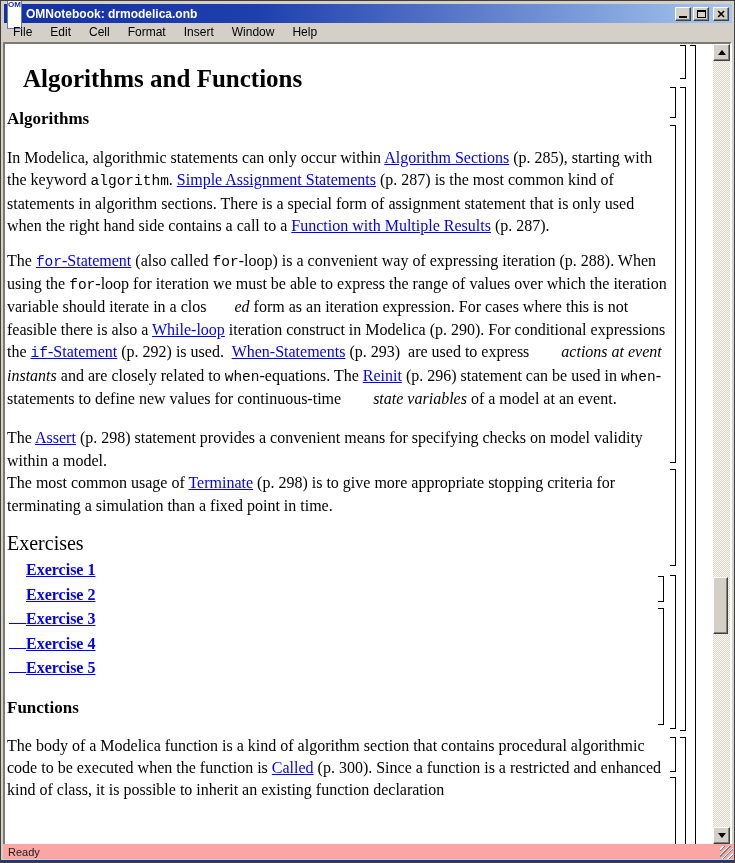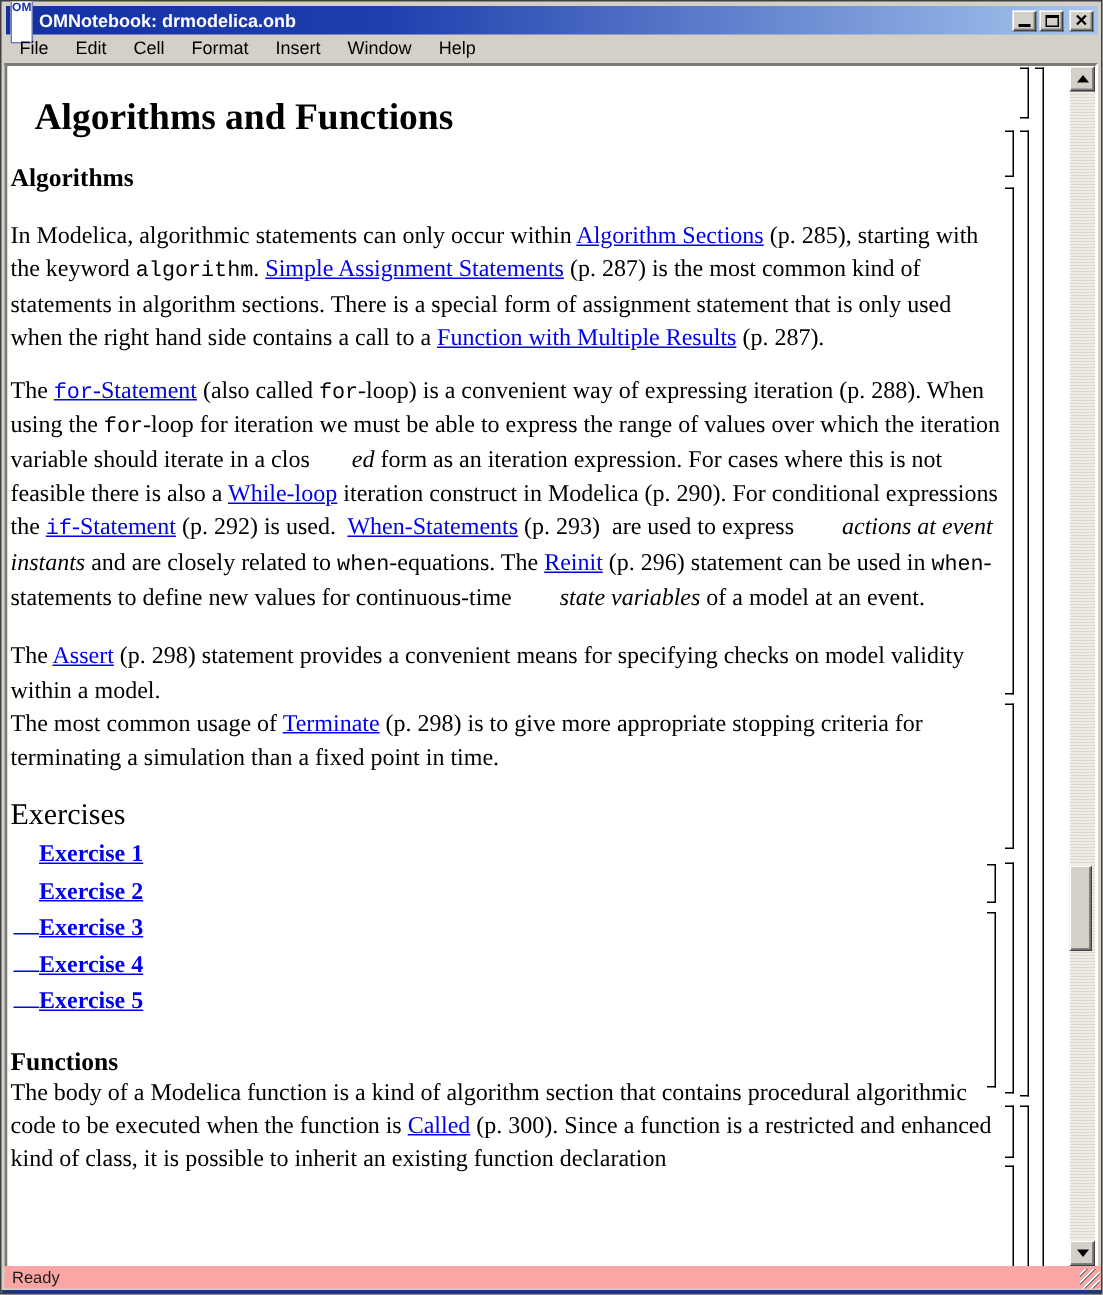--- a/index.html
+++ b/index.html
@@ -29,21 +29,21 @@
   
   .frame{position:absolute;left:2px;top:41px;width:729px;height:804px;
     border:2px solid;border-color:#7b7b73 #fdfdfa #fdfdfa #7b7b73;background:#fff;display:flex;}
   .content{position:relative;width:708px;height:800px;overflow:hidden;background:#fff;}
   
   .doc{padding:5px 0 0 2px;color:#000;}
   .doc-title{font-family:"Liberation Serif",serif;font-weight:bold;font-size:25px;line-height:28px;margin:16px;}
   .sec-heading{font-family:"Liberation Serif",serif;font-weight:bold;font-size:17px;line-height:20px;margin:14px 0 0 0;}
   .para{font-family:"Liberation Serif",serif;font-size:16px;line-height:22.4px;width:660px;margin:0;}
   .p1{margin-top:18px;} .p2{margin-top:12px;} .p3{margin-top:17px;}
-  .fp1{}
+  .fp1{margin-top:17px;}
   .link{color:#0000ee;text-decoration:underline;cursor:pointer;}
   .mono{font-family:"Liberation Mono",monospace;font-size:14.5px;}
   .em{font-style:italic;margin-left:28px;}
   .ex-heading{font-family:"Liberation Serif",serif;font-size:20px;line-height:18px;margin:17px 0 0 0;font-weight:normal;}
   .ex-list{margin-top:9px;}
   .ex-row{height:24.5px;padding-left:19px;}
   .ex-link{font-family:"Liberation Serif",serif;font-weight:bold;font-size:16px;
     color:#0000ee;text-decoration:underline;cursor:pointer;}
   .ex-lead{display:inline-block;width:17px;margin-left:-17px;height:13px;
     border-bottom:1px solid #0000ee;}

